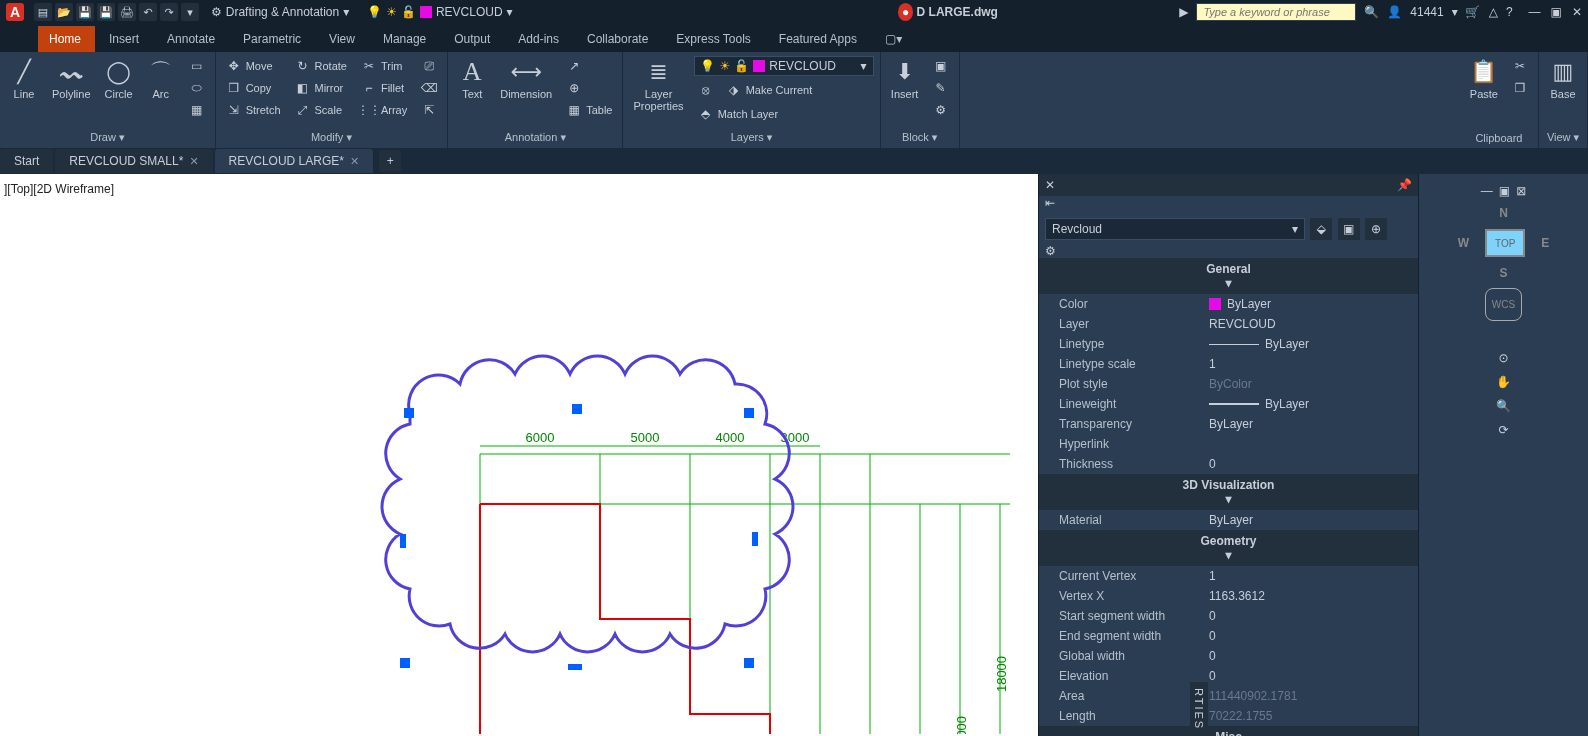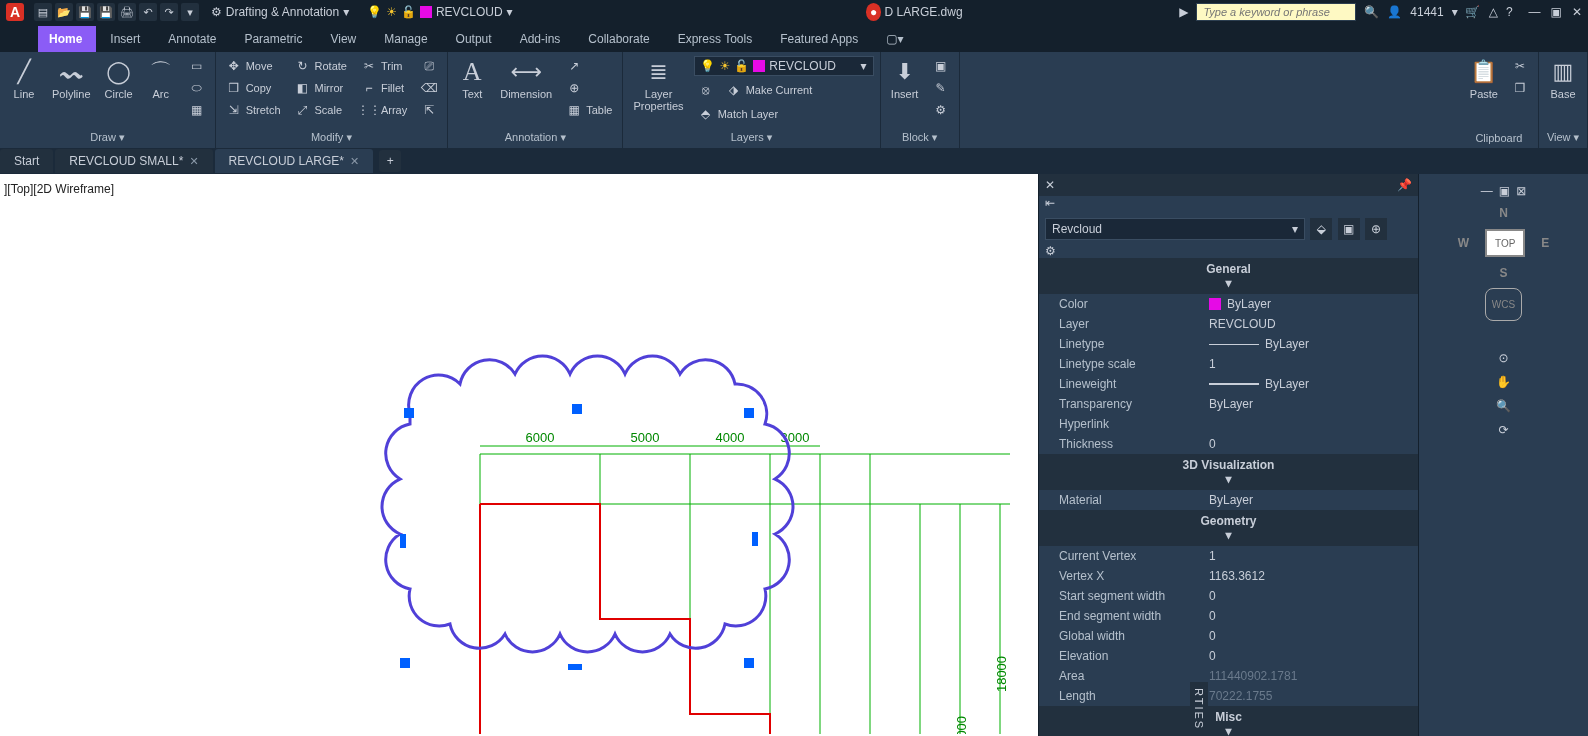--- a/index.html
+++ b/index.html
@@ -5,29 +5,29 @@
 * { margin:0; padding:0; box-sizing:border-box; font-family:"Segoe UI",Arial,sans-serif; }
 body { background:#1e2a3a; color:#c8ced8; font-size:12px; overflow:hidden; width:1588px; height:736px; position:relative; }
 
 
 .titlebar { height:24px; background:#14202c; display:flex; align-items:center; padding:0 6px; gap:4px; }
 .titlebar .logo { width:18px; height:18px; background:#d93025; border-radius:3px; display:flex; align-items:center; justify-content:center; color:#fff; font-weight:bold; font-size:14px; }
 .titlebar .qat { display:flex; gap:3px; margin-left:6px; }
 .titlebar .qat span { width:18px; height:18px; background:#22303e; border-radius:2px; display:flex; align-items:center; justify-content:center; font-size:11px; }
 .titlebar .ws { margin-left:8px; display:flex; align-items:center; gap:4px; }
 .titlebar .ws .gear { font-size:12px; }
-.titlebar .file { margin-left:76px; color:#c8ced8; }
+.titlebar .file { margin-left:108px; color:#c8ced8;font-weight:bold; }
 .titlebar .search { margin-left:auto; display:flex; align-items:center; gap:8px; }
 .titlebar .search input { background:#fef9c3; border:1px solid #2c3e50; color:#7a8a9a; padding:2px 6px; width:160px; font-style:italic; font-size:11px; }
 .titlebar .wbtns { display:flex; gap:10px; margin-left:12px; }
 
 
 .menubar { height:28px; background:#14202c; display:flex; align-items:flex-end; padding-left:38px; gap:0; }
 .menubar .mtab { padding:6px 14px; color:#b5c0cc; cursor:pointer; font-size:12px; }
-.menubar .mtab.active { background:#8b5cf6; color:#fff; font-weight:700;padding-left:11px; }
+.menubar .mtab.active { background:#c2410c; color:#fff; font-weight:400;padding-left:11px; }
 
 
 .ribbon { height:96px; background:#2a3d52; display:flex; }
 .rgroup { border-right:1px solid #1b2a3a; display:flex; flex-direction:column; justify-content:space-between; padding:4px 6px 2px; }
 .rgroup .tools { display:flex; align-items:flex-start; gap:6px; height:72px; }
 .rgroup .label { text-align:center; font-size:11px; color:#b5c0cc; padding:2px 0; }
 .bigbtn { display:flex; flex-direction:column; align-items:center; gap:2px; padding:2px 4px; cursor:pointer; }
 .bigbtn .ic { width:28px; height:28px; display:flex; align-items:center; justify-content:center; font-size:22px; }
 .bigbtn .txt { font-size:11px; }
 .col { display:flex; flex-direction:column; gap:2px; }
@@ -61,21 +61,21 @@
 .psect { background:#22303e; padding:4px 10px; font-weight:600; display:flex; justify-content:space-between; align-items:center; cursor:pointer;flex-direction:column; }
 .prow { display:flex; padding:3px 0 3px 20px; font-size:12px; }
 .prow .k { width:150px; color:#b5c0cc; }
 .prow .v { flex:1; color:#c8ced8; display:flex; align-items:center; gap:6px; }
 .prow .v .sw { width:12px; height:12px; background:#e60ae6; }
 .prow .v .line { width:50px; height:1px; background:#c8ced8; display:inline-block; }
 .prow .v.dim { color:#6a7a8c; }
 
 
 .rightstrip { width:170px; background:#2a3d52; display:flex; flex-direction:column; align-items:center; padding-top:4px; border-left:1px solid #14202c; }
-.cubebox { border:2px solid #888; width:40px; height:28px; display:flex; align-items:center; justify-content:center; font-size:10px; color:#666; background:#ffffff; }
+.cubebox { border:2px solid #888; width:40px; height:28px; display:flex; align-items:center; justify-content:center; font-size:10px; color:#666; background:#7dd3fc; }
 .navltr { font-size:12px; color:#888; font-weight:bold; margin:8px; }
 
 
 .proplabel { position:absolute; right:380px; bottom:0; background:#22303e; color:#c8ced8; writing-mode:vertical-rl; padding:6px 3px; font-size:11px; letter-spacing:2px; }
 
 
 .ribright { margin-left:auto; display:flex; }
 
 </style>
 </head>
@@ -471,20 +471,24 @@
         <div class="v">
           <span class="line"></span>
           <span>ByLayer</span>
         </div>
       </div>
     <div class="prow">
         <div class="k">Linetype scale</div>
         <div class="v">1</div>
       </div>
     <div class="prow">
+        <div class="k">Plot style</div>
+        <div class="v dim">ByColor</div>
+      </div>
+    <div class="prow">
         <div class="k">Lineweight</div>
         <div class="v">
           <span class="line" style="height:2px;"></span>
           <span>ByLayer</span>
         </div>
       </div>
     <div class="prow">
         <div class="k">Transparency</div>
         <div class="v">ByLayer</div>
       </div>

